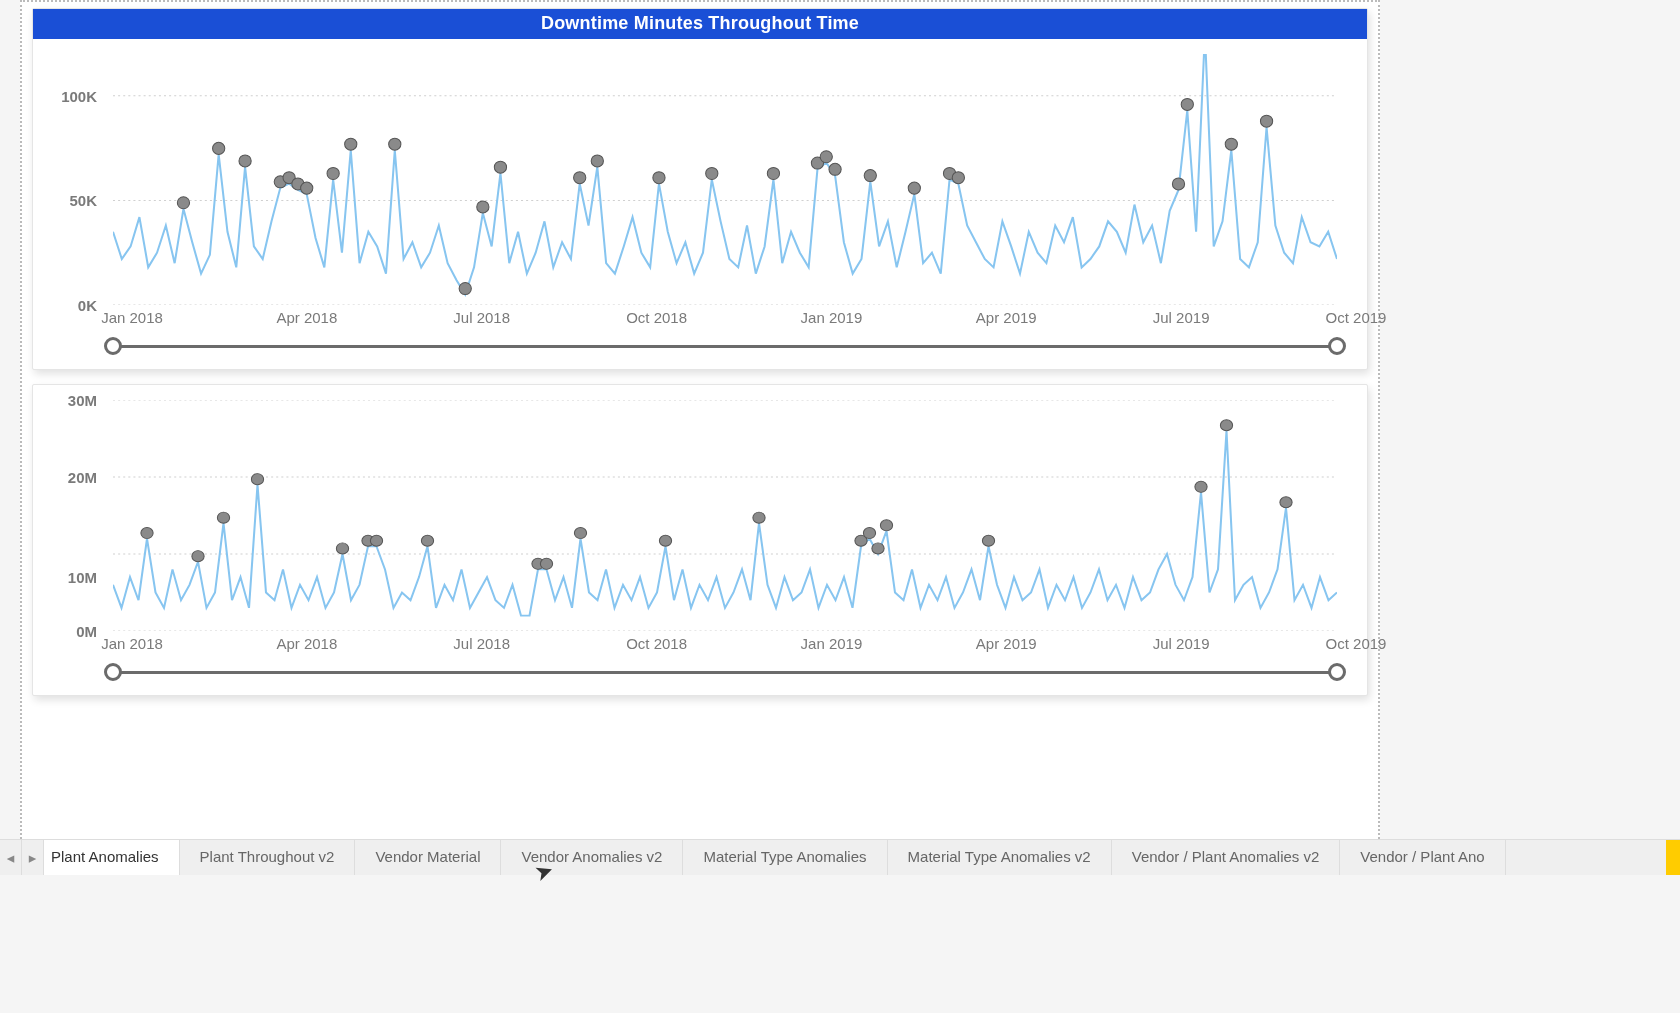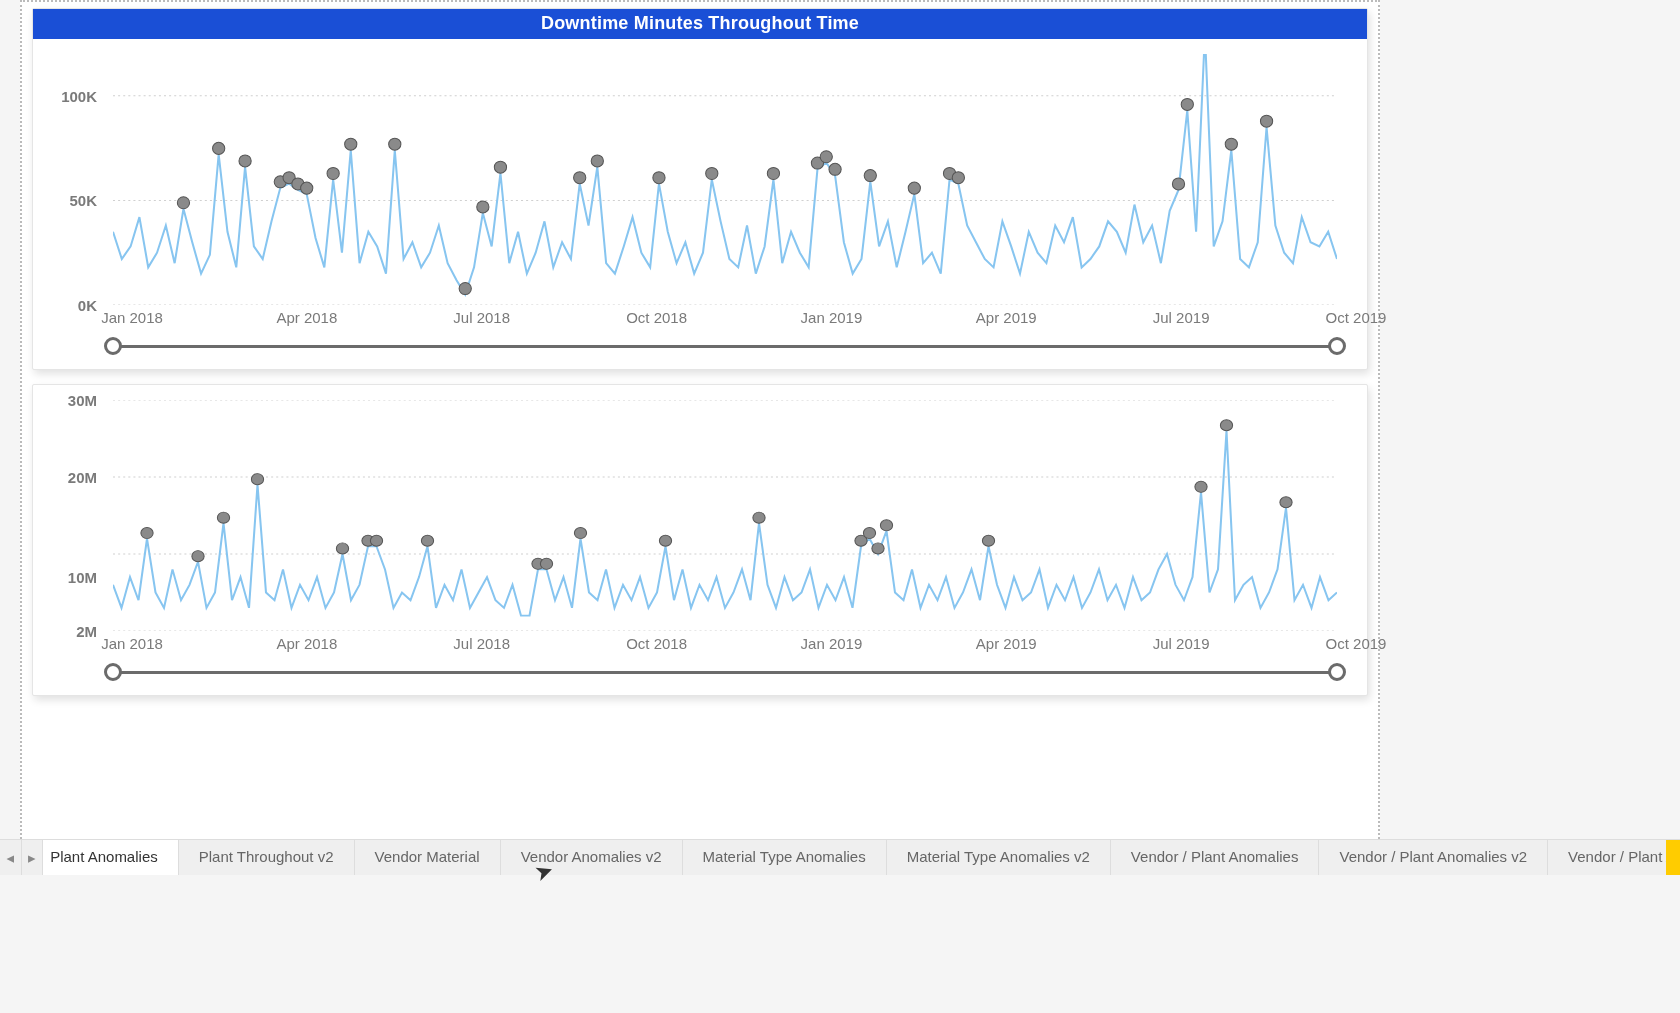--- a/index.html
+++ b/index.html
@@ -215,39 +215,38 @@
           <div class="x-label" style="left: 57.1429%;">Jan 2019</div>
           <div class="x-label" style="left: 71.4286%;">Apr 2019</div>
           <div class="x-label" style="left: 85.7143%;">Jul 2019</div>
           <div class="x-label" style="left: 100%;">Oct 2019</div>
         </div>
       <div class="range-slider">
         <div class="range-track"></div>
         <div class="range-handle left"></div>
         <div class="range-handle right"></div>
       </div>
-    <div class="y-label" style="top: 246px;">2M</div>
+    <div class="y-label" style="top: 246px;">0M</div>
         <div class="y-label" style="top: 184px; margin-top: 8px;">10M</div>
         <div class="y-label" style="top: 92px;">20M</div>
         <div class="y-label" style="top: 15px;">30M</div>
       </div>
   </div>
 
 </div>
 
 <div class="tabstrip">
   <div class="tab-nav">◂</div>
   <div class="tab-nav">▸</div>
   <div style="display:flex; overflow:hidden;">
       <div class="tab active">Plant Anomalies</div>
       <div class="tab">Plant Throughout v2</div>
       <div class="tab">Vendor Material</div>
       <div class="tab">Vendor Anomalies v2</div>
       <div class="tab">Material Type Anomalies</div>
       <div class="tab">Material Type Anomalies v2</div>
-      <div class="tab">Vendor / Plant Anomalies</div>
       <div class="tab">Vendor / Plant Anomalies v2</div>
       <div class="tab">Vendor / Plant Ano</div>
     </div>
   <div class="yellow-mark"></div>
 </div>
 
 <div class="cursor-arrow">➤</div>
 
 </body></html>

